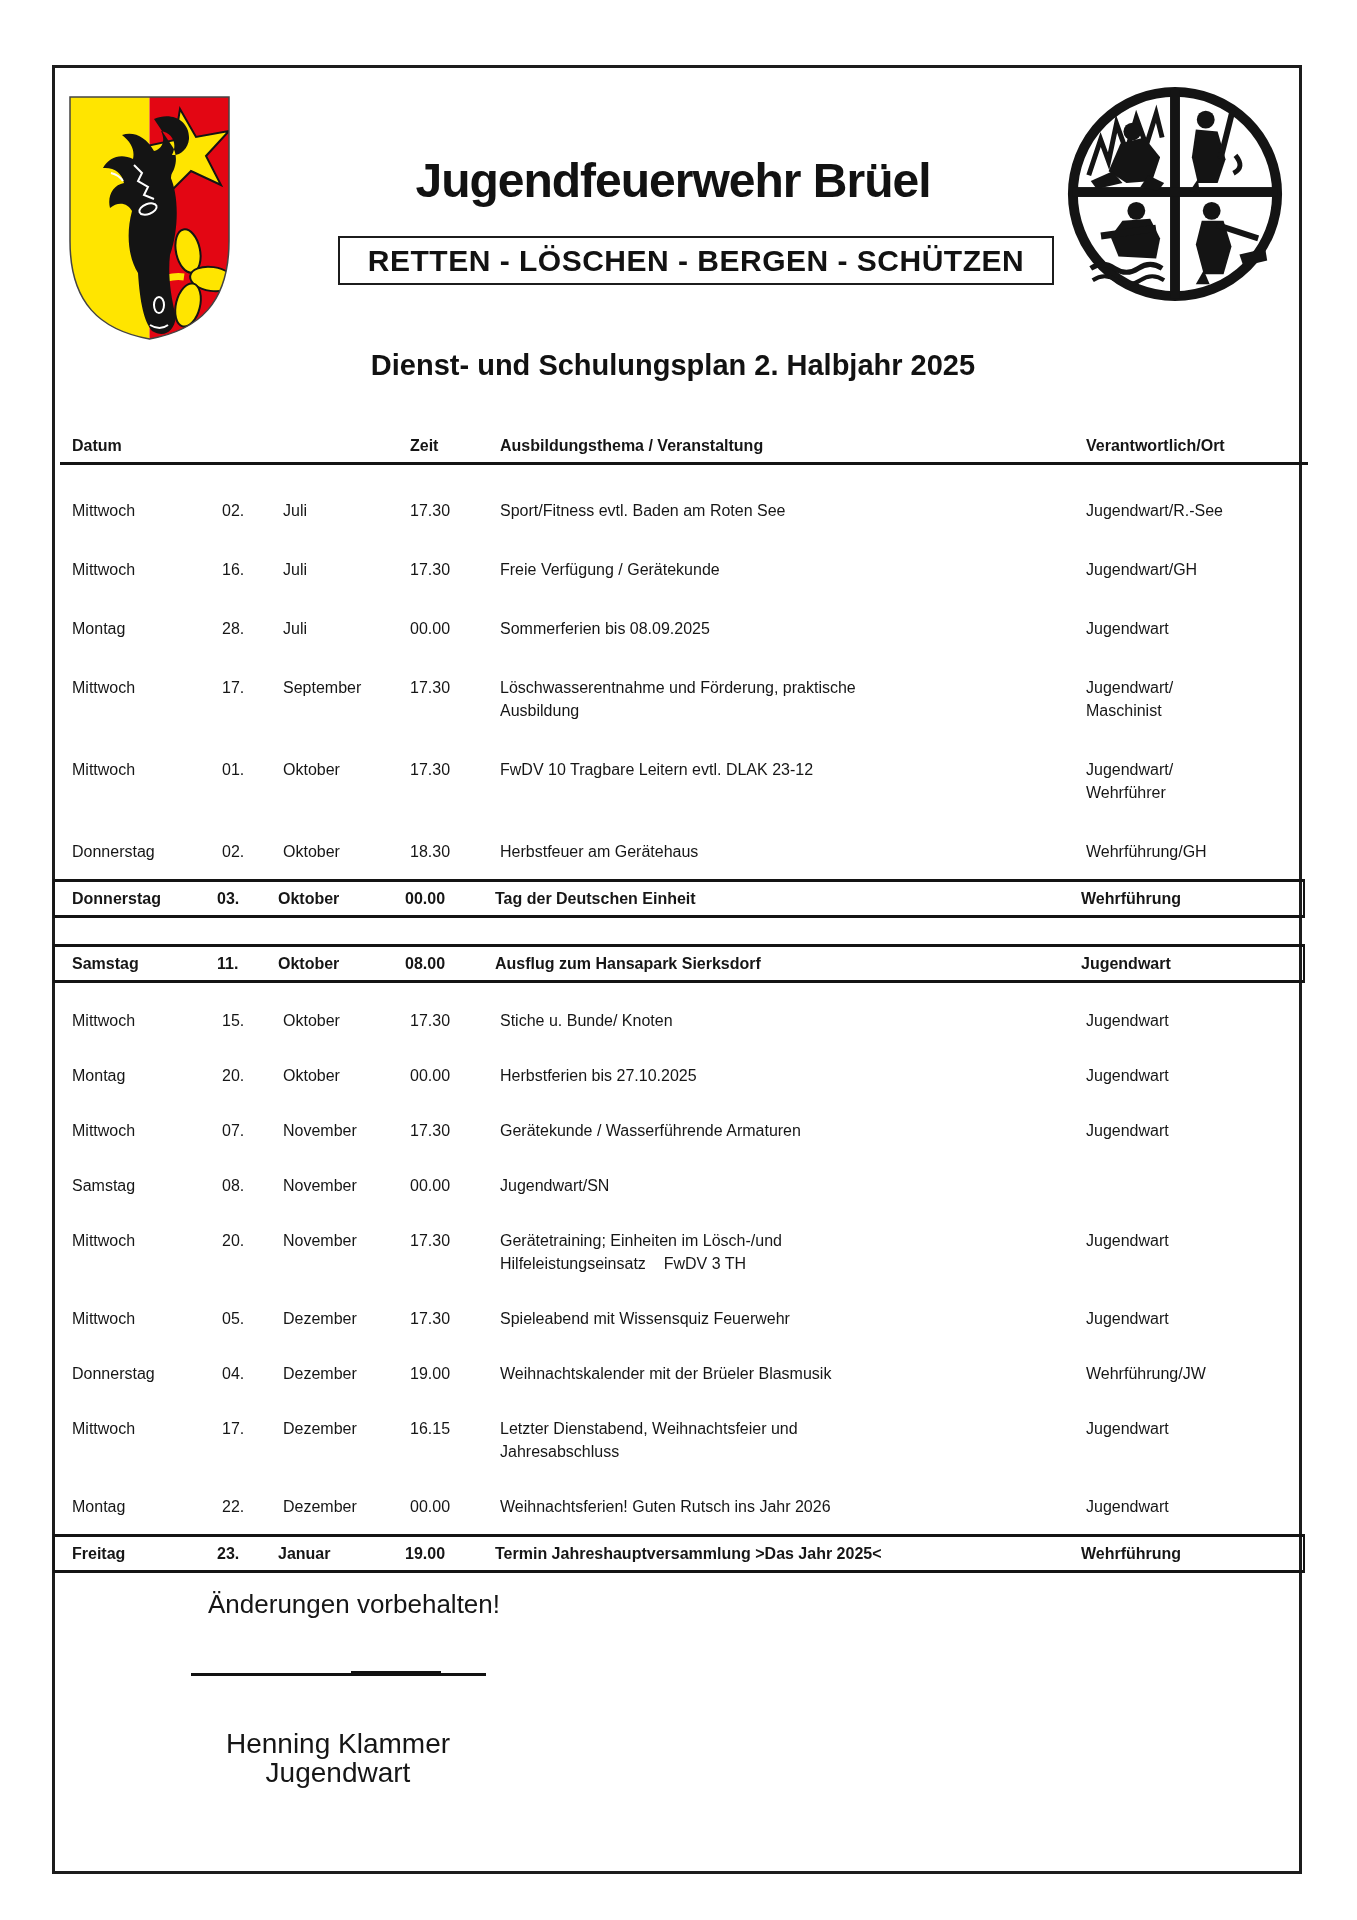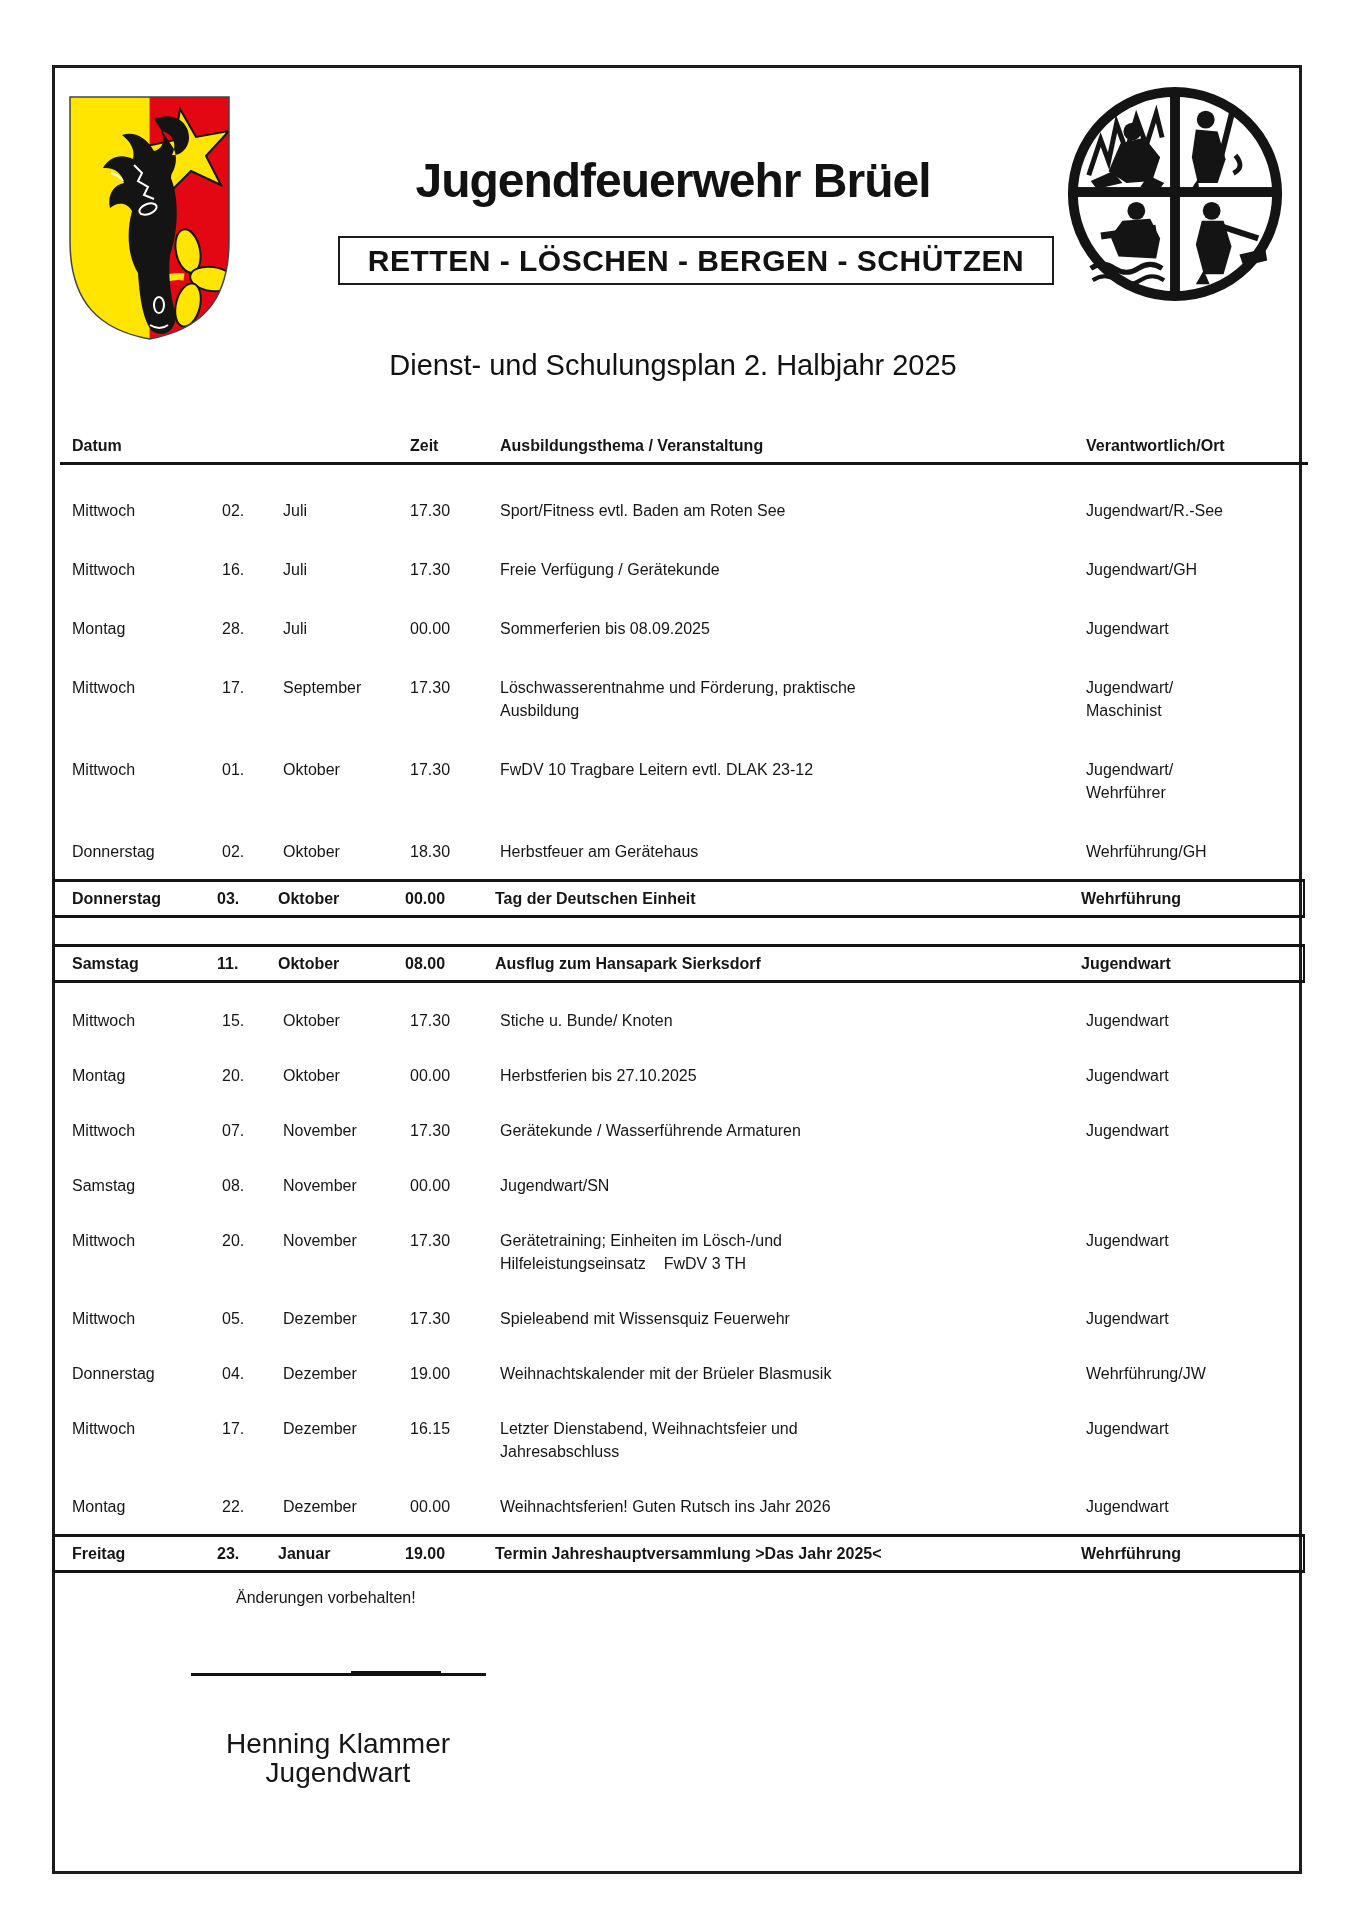--- a/index.html
+++ b/index.html
@@ -26,21 +26,21 @@
   .motto-box{
     position:absolute;left:267px;top:168px;width:716px;height:49px;
     border:2px solid #1c1c1c;box-sizing:border-box;
     display:flex;align-items:center;justify-content:center;
     font-size:30px;font-weight:bold;letter-spacing:0.5px;color:#121212;
     white-space:nowrap;
     margin-left:16px;
   }
   .plan-title{
     position:absolute;left:118px;top:281px;width:1000px;
-    text-align:center;font-size:29px;font-weight:normal;color:#121212;
+    text-align:center;font-size:29px;font-weight:bold;color:#121212;
   }
   
   .table{position:absolute;left:5px;top:366px;width:1248px;font-size:16px;}
   .thead{
     display:grid;grid-template-columns:162px 61px 127px 90px 586px 1fr;
     font-weight:bold;border-bottom:3px solid #141414;padding-bottom:5px;
     line-height:23px;
   }
   .thead .c-day{padding-left:12px;}
   .rows .row{
@@ -52,21 +52,21 @@
   .rows .row.hl{
     margin-top:16px;margin-left:-7px;width:1252px;box-sizing:border-box;
     border:2px solid #141414;border-top-width:3px;border-bottom-width:3px;
     padding:5px 0;font-weight:bold;
   }
   .rows .row.hl + .row{margin-top:26px;}
   .rows .row.hl .c-day{padding-left:17px;}
   .c-day{padding-left:12px;}
   .c-thema div, .c-resp div{white-space:pre-wrap;}
   
-  .note{position:absolute;left:153px;top:1521px;font-size:16px;margin-left:28px;}
+  .note{position:absolute;left:153px;top:1521px;font-size:26px;}
   .sig-line{position:absolute;left:136px;top:1605px;width:295px;height:3px;background:#111;}
   .sig-line::after{content:"";position:absolute;left:160px;top:-2px;width:90px;height:2px;background:#111;}
   .sig-block{position:absolute;left:138px;top:1661px;width:290px;text-align:center;
     font-size:28px;line-height:29px;}
 </style>
 </head>
 <body>
 
 <div class="page">
   <div class="frame">

